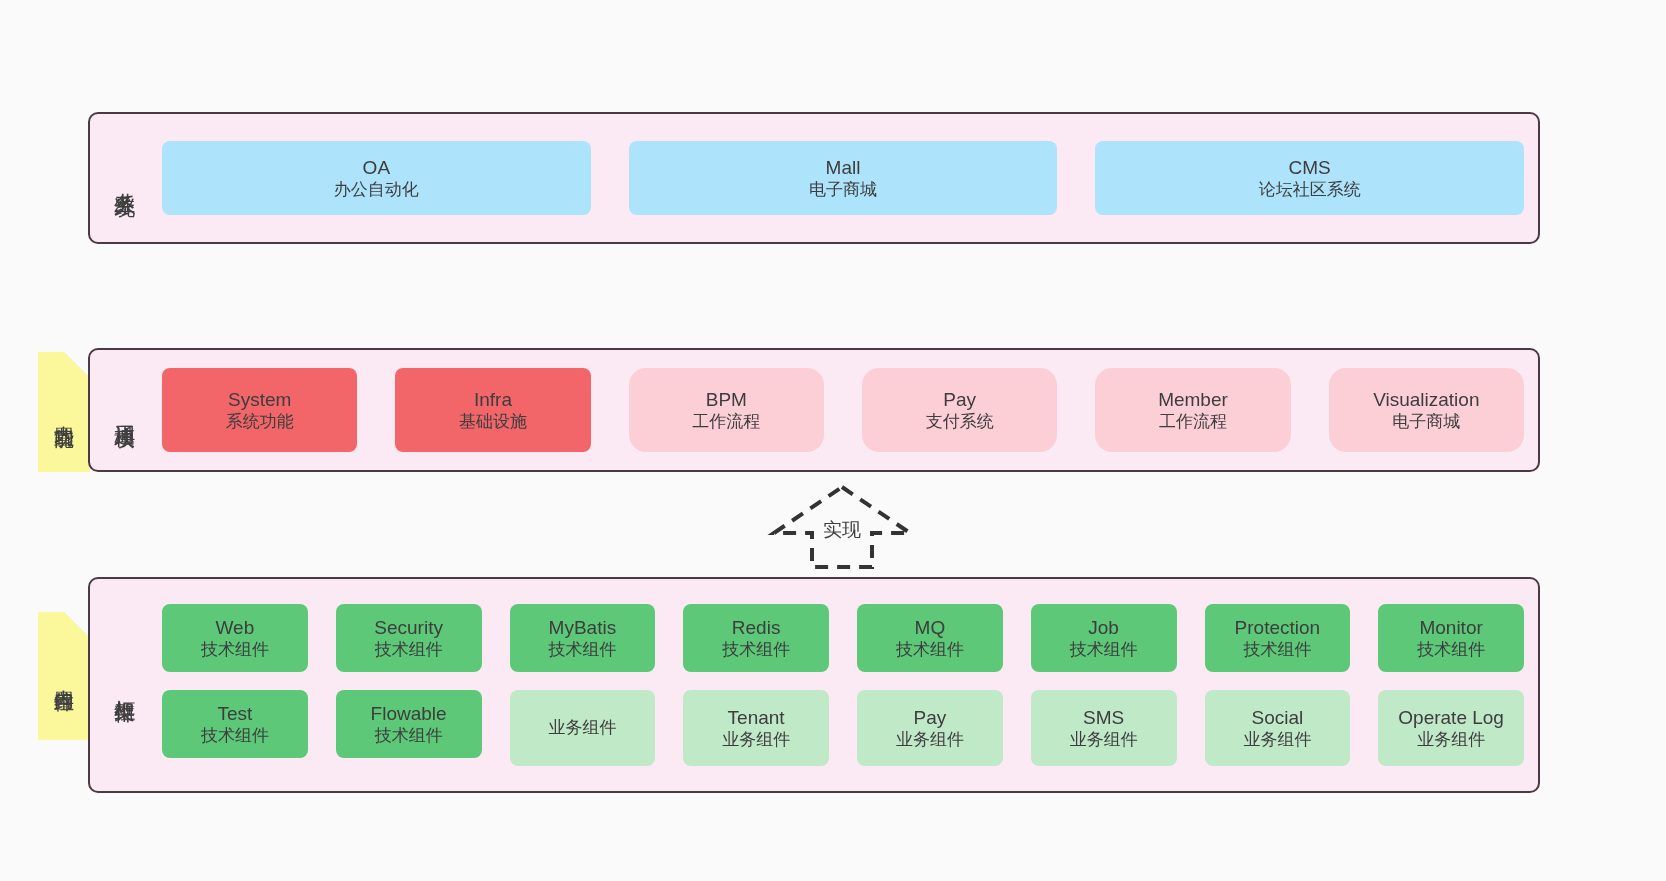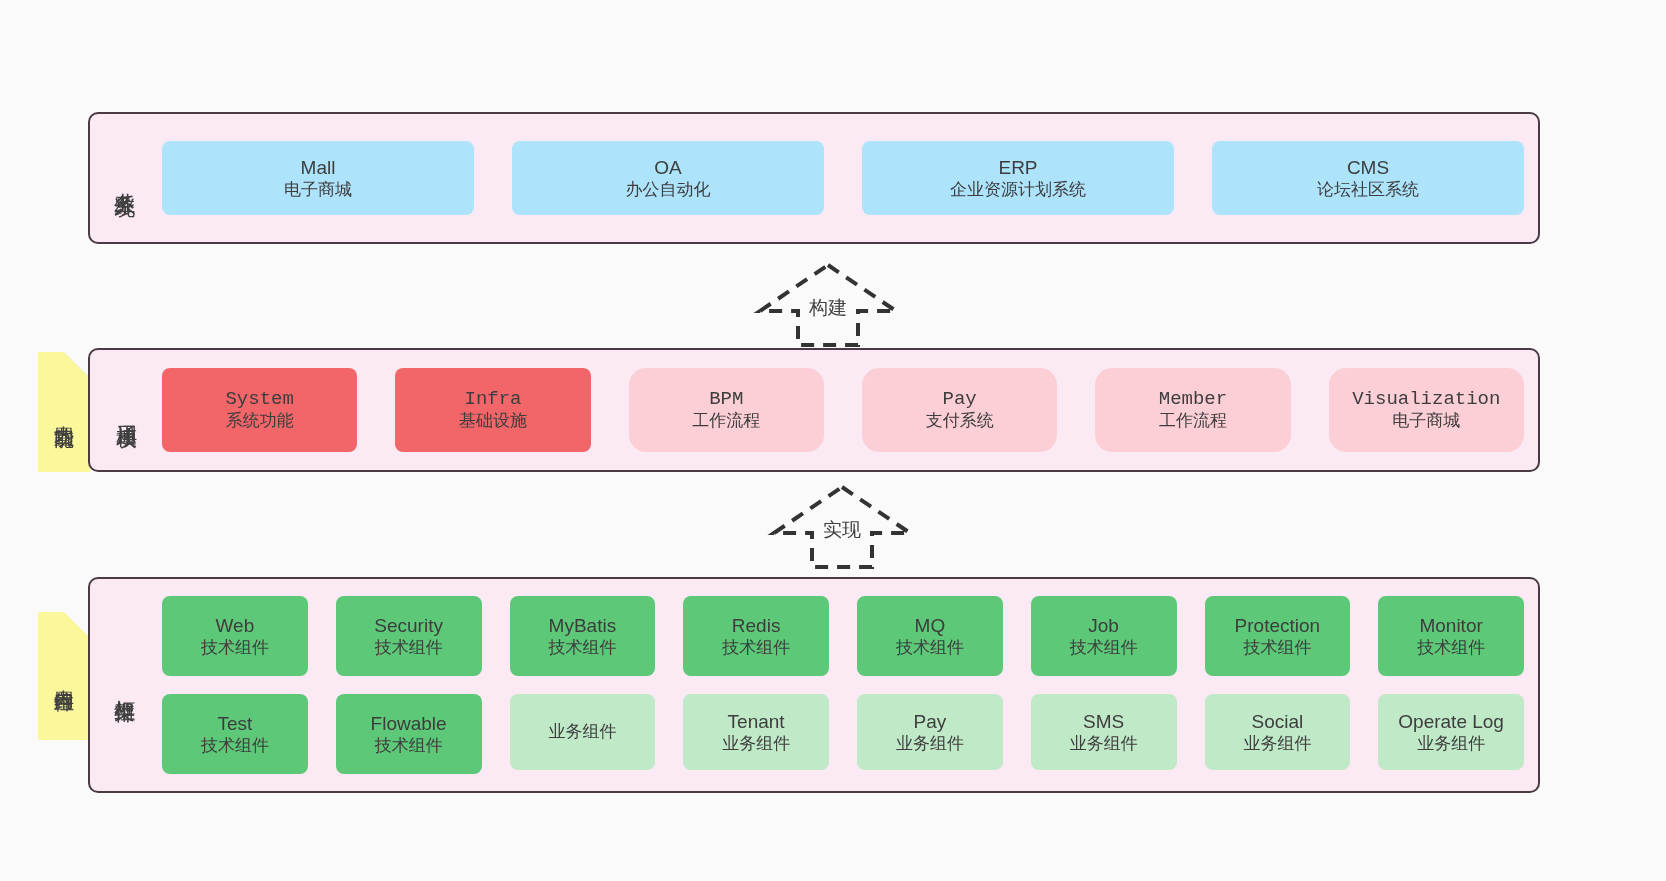--- a/index.html
+++ b/index.html
@@ -73,21 +73,21 @@
     text-align:center;
     box-sizing:border-box;
     padding:6px 8px;
     color:#3d3d3d;
   }
   .card .t1{font-size:19px;line-height:1.22;}
   .card .t2{font-size:17px;line-height:1.25;}
   .card.biz{background:#ade3fb;height:74px;}
   .card.mod-strong{background:#f2666a;height:84px;}
   .card.mod-soft{background:#fccfd7;height:84px;border-radius:17px;}
-  .card.tech{background:#5cc878;height:80px;}
+  .card.tech{background:#5cc878;height:68px;}
   .card.biz-comp{background:#c0e9c8;height:76px;}
 
   
   .note{
     position:absolute;
     background:#fbf79b;
     box-shadow:0 0 0 0 transparent;
     display:flex;
     align-items:center;
     justify-content:center;
@@ -141,53 +141,41 @@
 </head>
 <body>
 
 <div class="canvas">
 
   <div class="layer" id="layer-business" style="left:88px;top:112px;width:1452px;height:132px;">
     <div class="layer-title">业务系统</div>
     <div class="layer-body">
       <div class="row">
         <div class="card biz">
+          <div class="t1">OA</div>
+          <div class="t2">办公自动化</div>
+        </div>
+        <div class="card biz">
           <div class="t1">Mall</div>
           <div class="t2">电子商城</div>
-        </div>
-        <div class="card biz">
-          <div class="t1">OA</div>
-          <div class="t2">办公自动化</div>
-        </div>
-        <div class="card biz">
-          <div class="t1">ERP</div>
-          <div class="t2">企业资源计划系统</div>
         </div>
         <div class="card biz">
           <div class="t1">CMS</div>
           <div class="t2">论坛社区系统</div>
         </div>
       </div>
     </div>
   </div>
 
-  <div class="arrow" style="left:757px;top:262px;width:142px;height:86px;">
-    <svg width="142" height="86" viewBox="0 0 142 86">
-      <path d="M71 3 L139 49 L101 49 L101 83 L41 83 L41 49 L3 49 Z" fill="none" stroke="#333333" stroke-width="4" stroke-dasharray="13 9" stroke-linejoin="miter"></path>
-    </svg>
-    <div class="arrow-label" style="top:33px;">
-      <span>构建</span>
-    </div>
-  </div>
 
   <div class="note" style="left:38px;top:352px;width:52px;height:120px;">
     <span>内置功能</span>
   </div>
 
-  <div class="layer" id="layer-module" style="left:88px;top:348px;width:1452px;height:124px;font-family:Liberation Mono, monospace;">
+  <div class="layer" id="layer-module" style="left:88px;top:348px;width:1452px;height:124px;">
     <div class="layer-title">通用模块</div>
     <div class="layer-body">
       <div class="row">
         <div class="card mod-strong">
           <div class="t1">System</div>
           <div class="t2">系统功能</div>
         </div>
         <div class="card mod-strong">
           <div class="t1">Infra</div>
           <div class="t2">基础设施</div>

